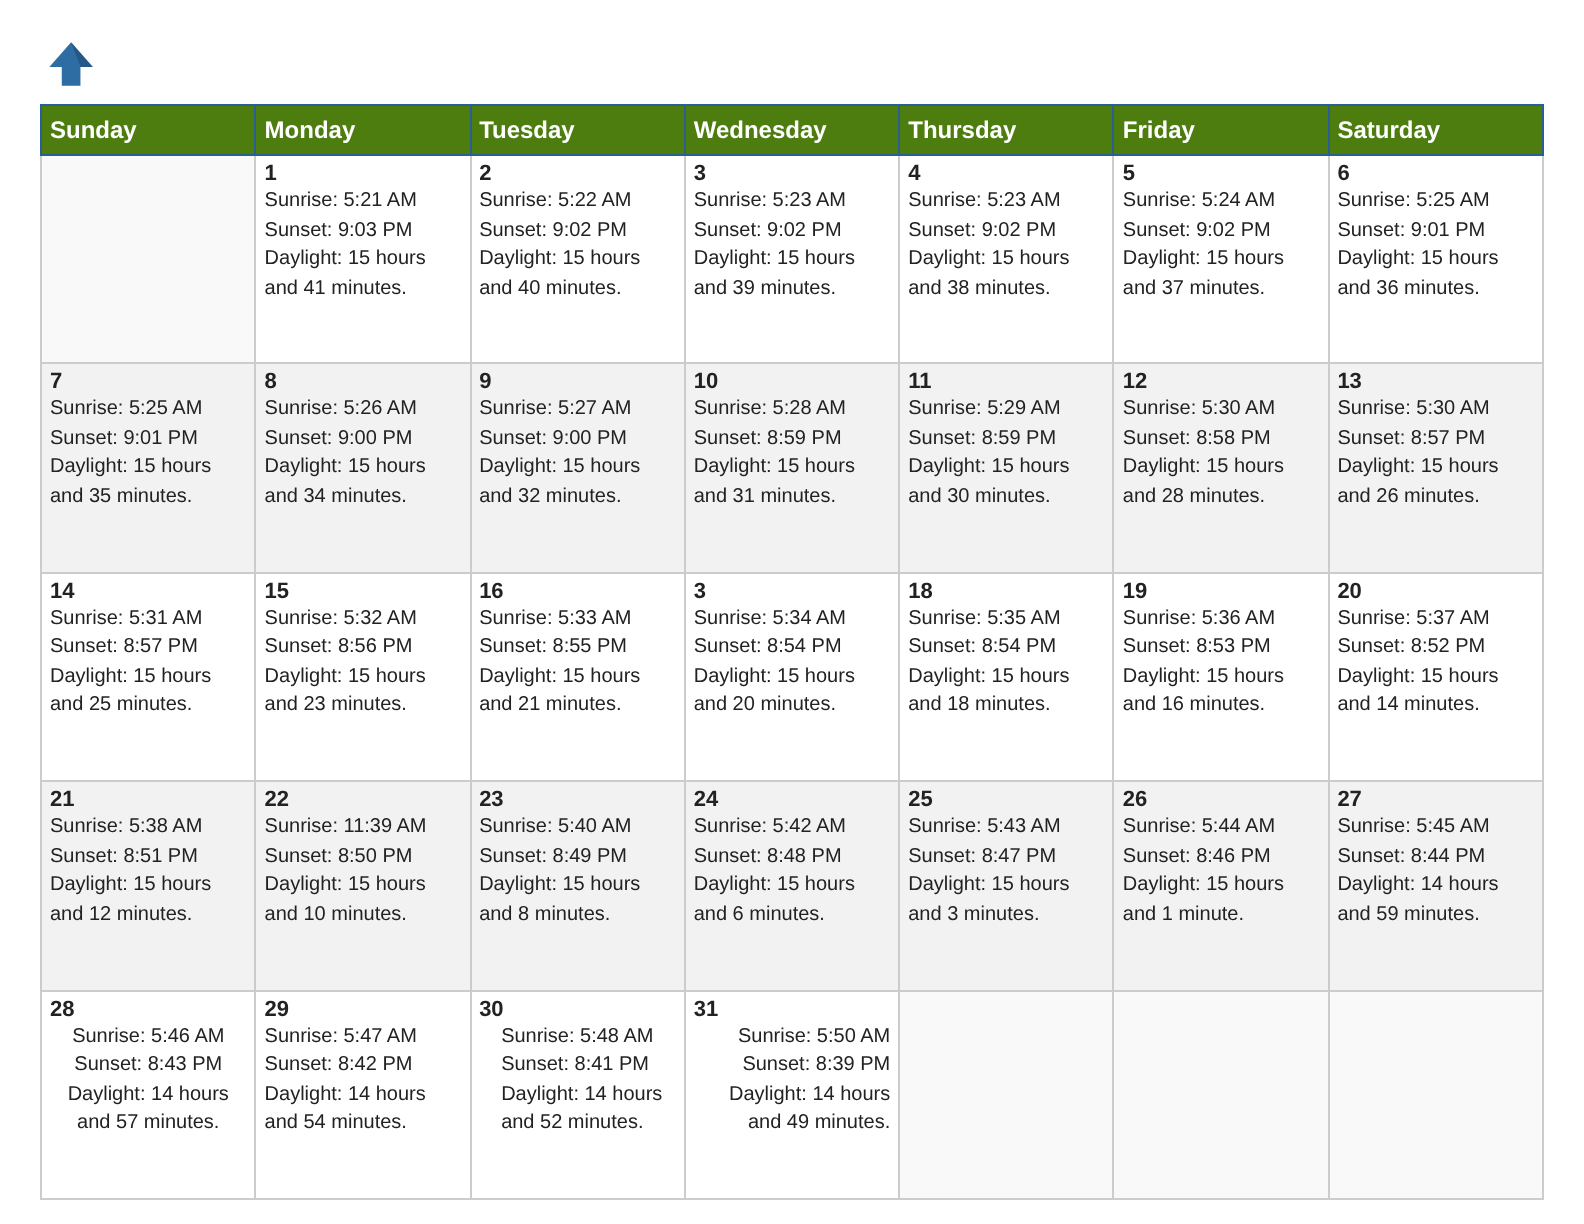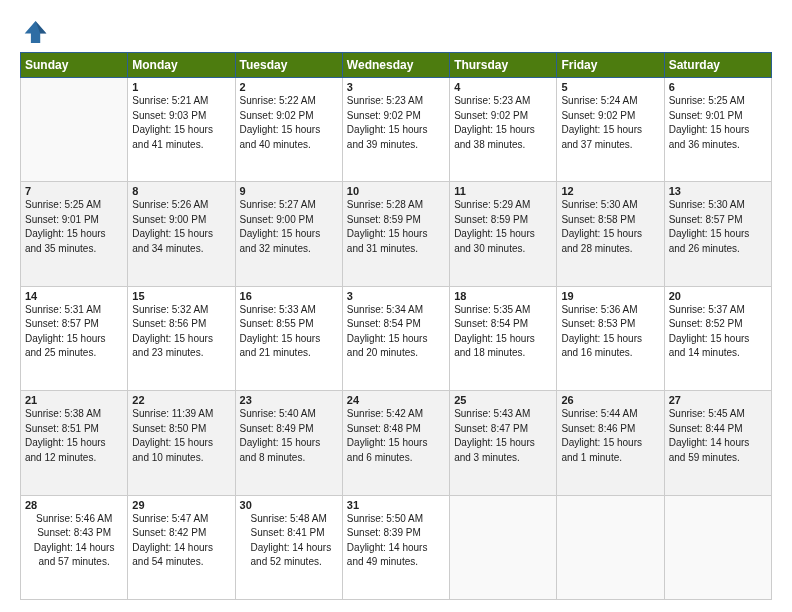--- a/index.html
+++ b/index.html
@@ -342,21 +342,21 @@
           </td>
           <td>
             <span class="day-num">30</span>
             <div class="day-detail" style="white-space: pre-line; margin-left: 11px;">Sunrise: 5:48 AM
 Sunset: 8:41 PM
 Daylight: 14 hours
 and 52 minutes.</div>
           </td>
           <td>
             <span class="day-num">31</span>
-            <div class="day-detail" style="white-space: pre-line;">Sunrise: 5:50 AM
+            <div class="day-detail" style="white-space: pre-line; text-align: right;">Sunrise: 5:50 AM
 Sunset: 8:39 PM
 Daylight: 14 hours
 and 49 minutes.</div>
           </td>
           <td class="empty"></td>
           <td class="empty"></td>
           <td class="empty"></td>
         </tr>
       </tbody>
   </table>

